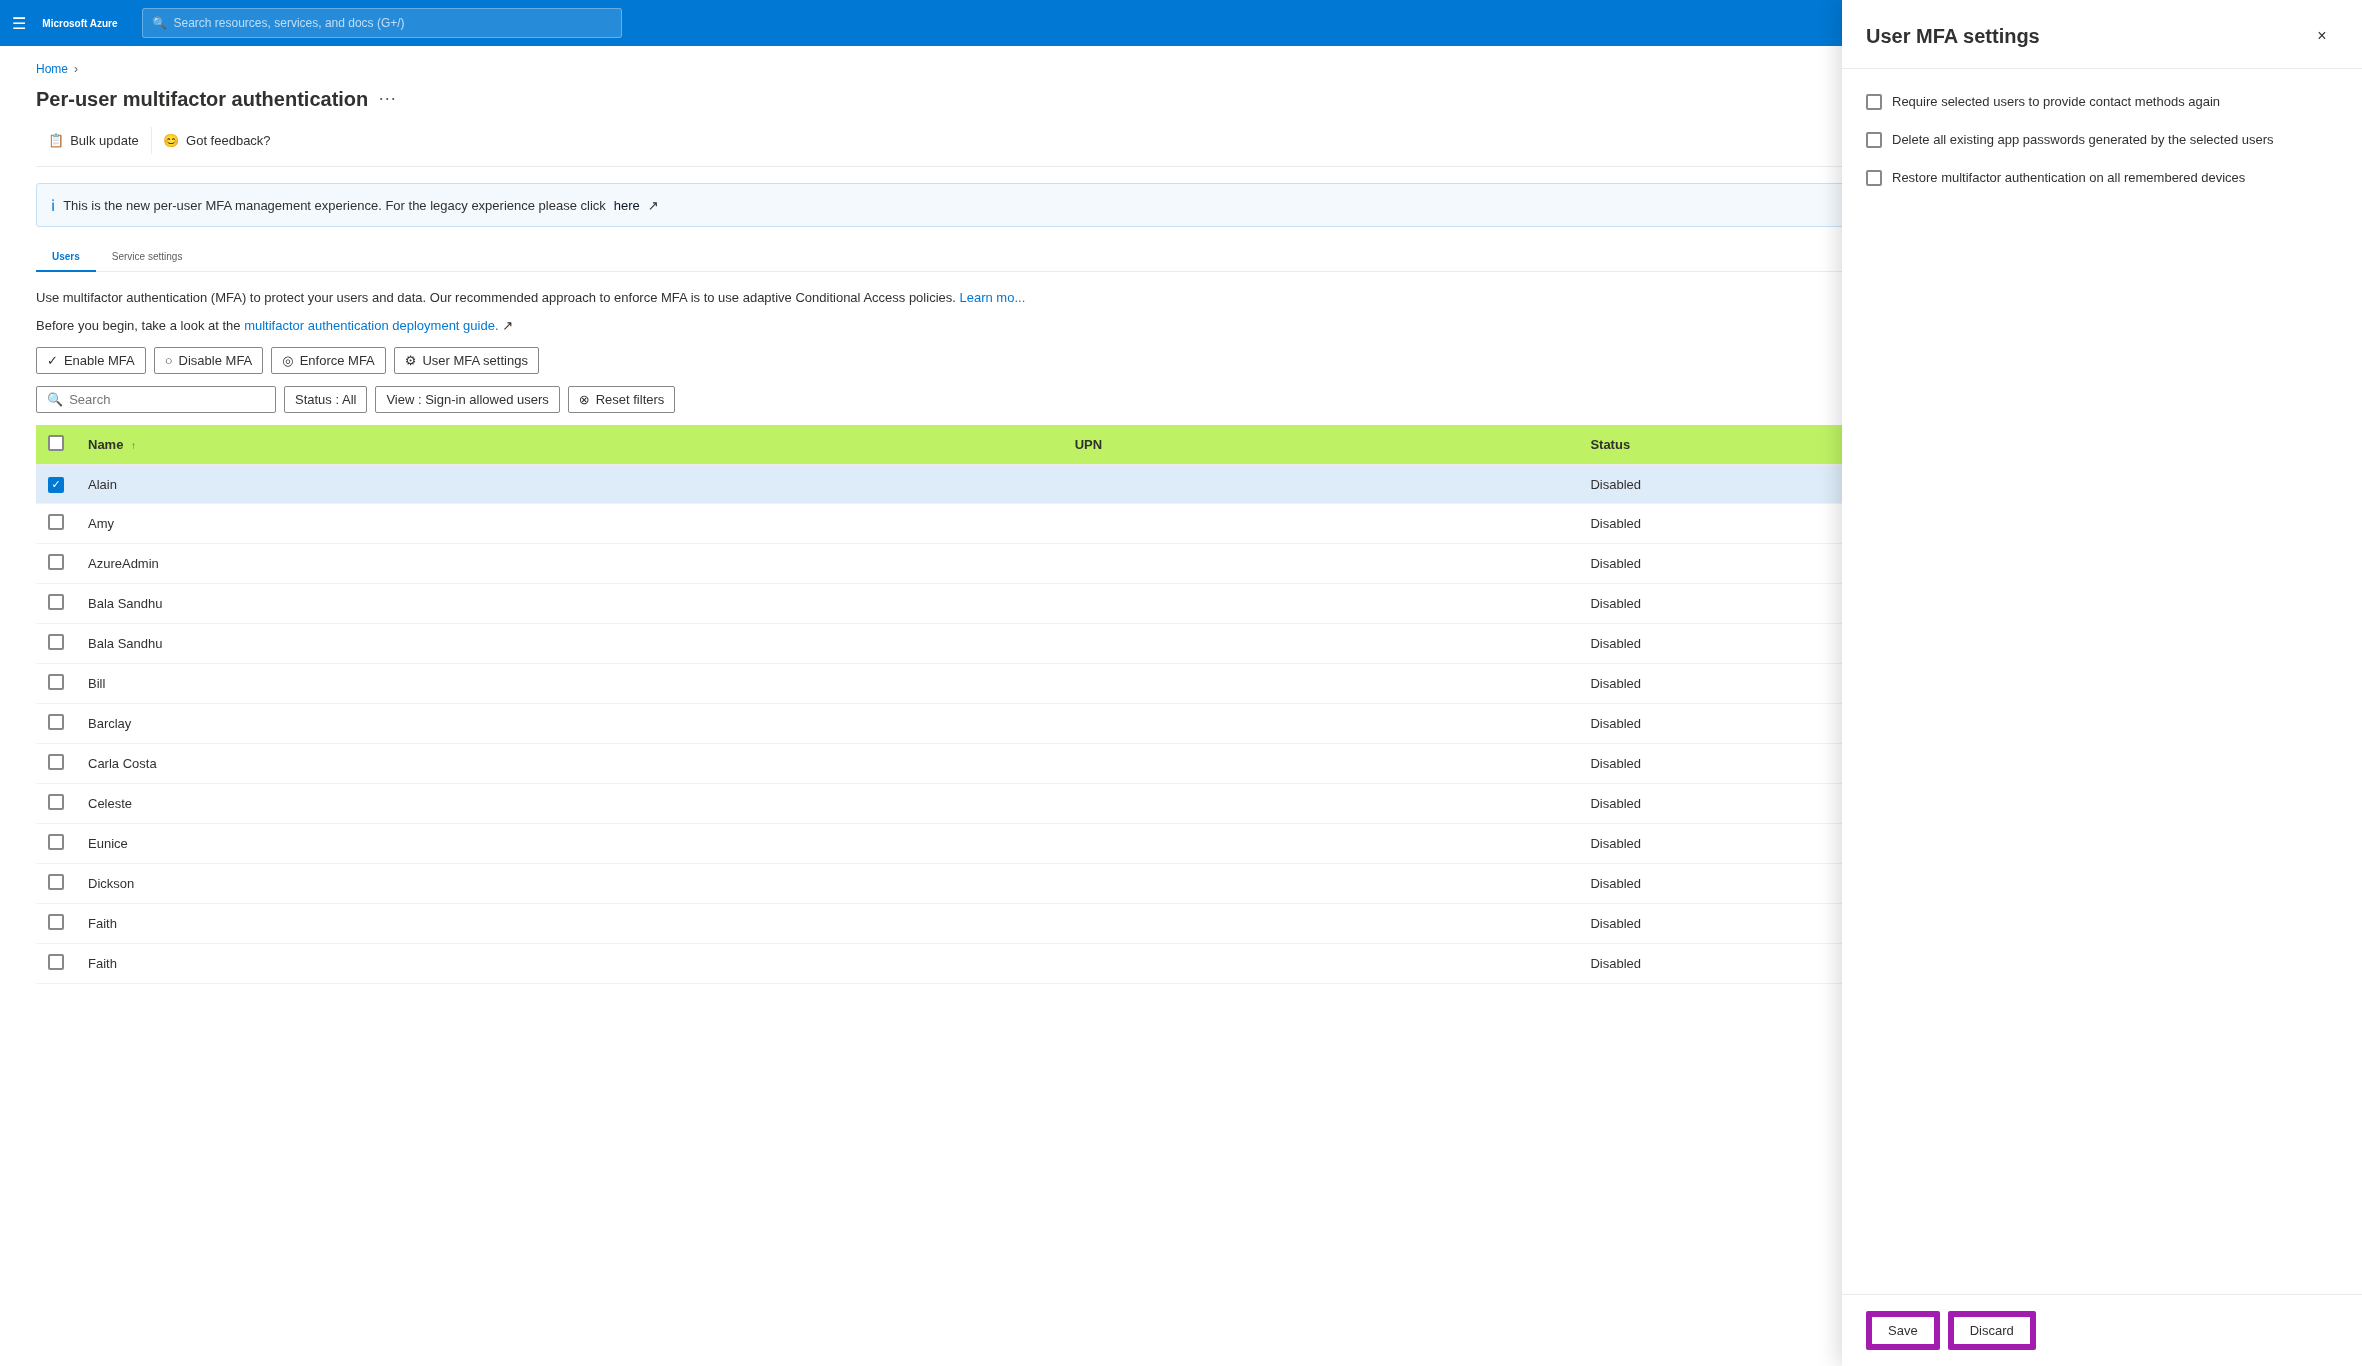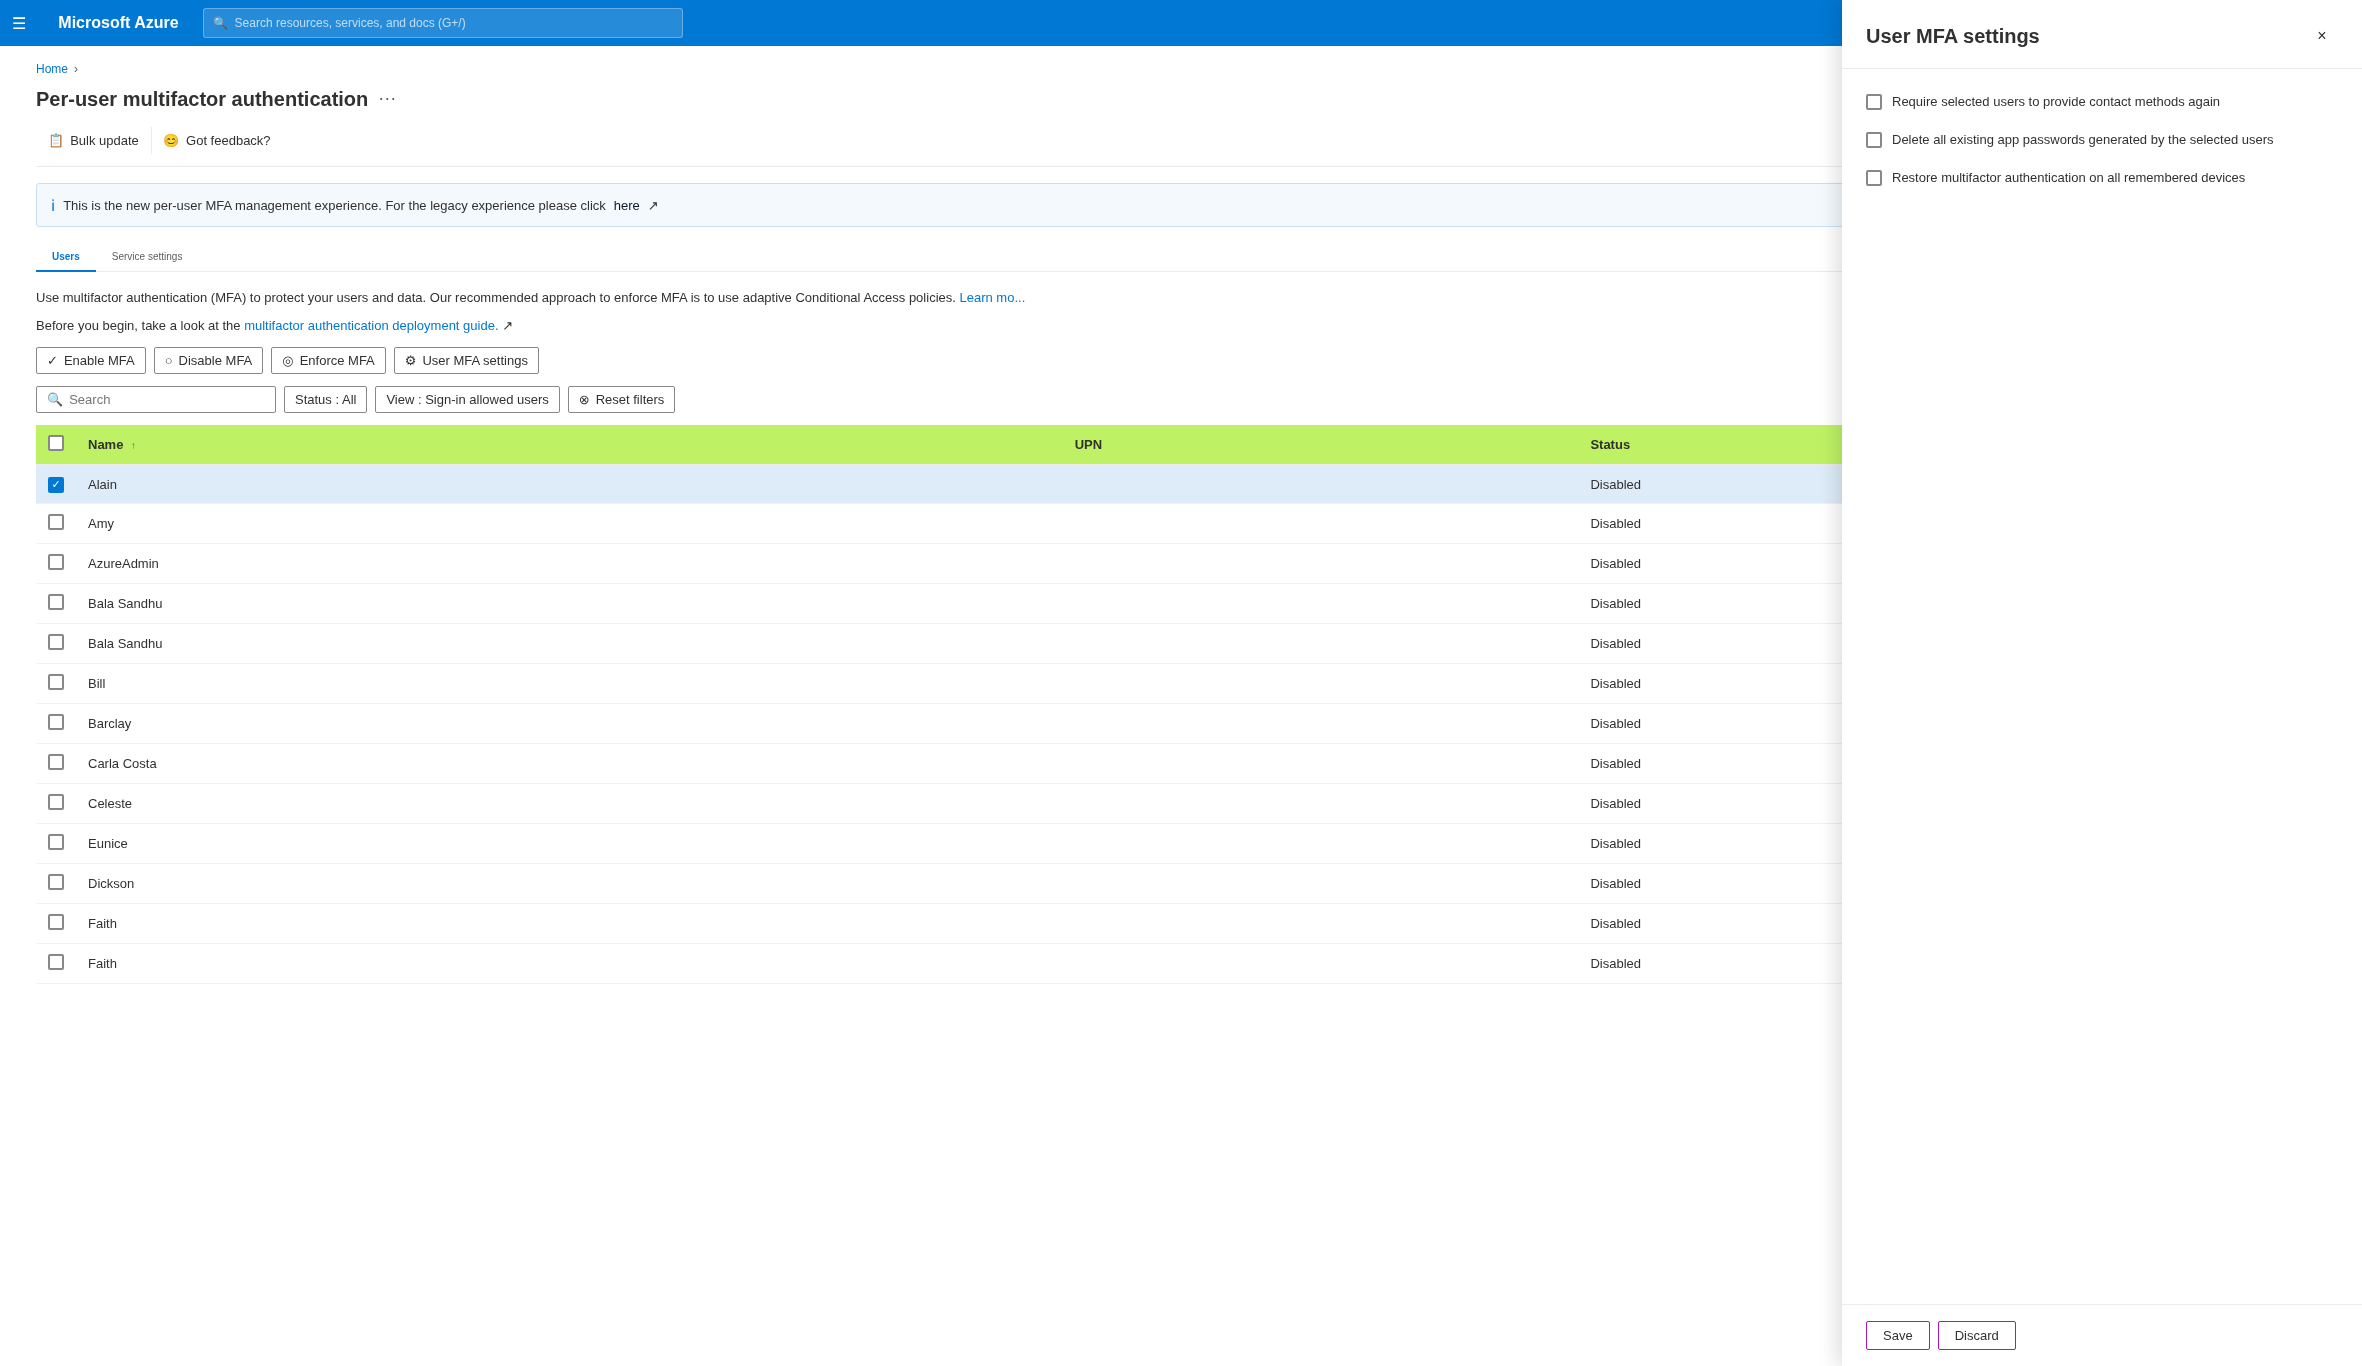--- a/index.html
+++ b/index.html
@@ -9,21 +9,21 @@
     .top-nav {
       background: #0078d4;
       height: 46px;
       display: flex;
       align-items: center;
       padding: 0 12px;
       gap: 8px;
       color: #fff;
     }
     .top-nav .hamburger { font-size: 16px; cursor: pointer; margin-right: 8px; }
-    .top-nav .brand { font-size: 16px; font-weight: 600; flex-shrink: 0; margin-left: 16px; }
+    .top-nav .brand { font-size: 10px; font-weight: 600; flex-shrink: 0; }
     .search-bar {
       flex: 1;
       max-width: 480px;
       margin: 0 16px;
       background: rgba(255,255,255,0.15);
       border: 1px solid rgba(255,255,255,0.3);
       border-radius: 3px;
       height: 30px;
       display: flex;
       align-items: center;
@@ -239,21 +239,21 @@
     }
     .panel-body { flex: 1; padding: 24px; overflow-y: auto; }
     .panel-footer {
       padding: 16px 24px;
       border-top: 1px solid #edebe9;
       display: flex; gap: 8px;
     }
     .panel-save-btn {
       padding: 6px 16px;
       background: #fff;
-      border: 1px solid #a21caf;
+      border: 6px solid #a21caf;
       border-radius: 2px;
       cursor: pointer;
       font-size: 13px;
       color: #323130;
     }
 
     .option-row {
       display: flex; align-items: flex-start; gap: 10px;
       margin-bottom: 20px;
     }

